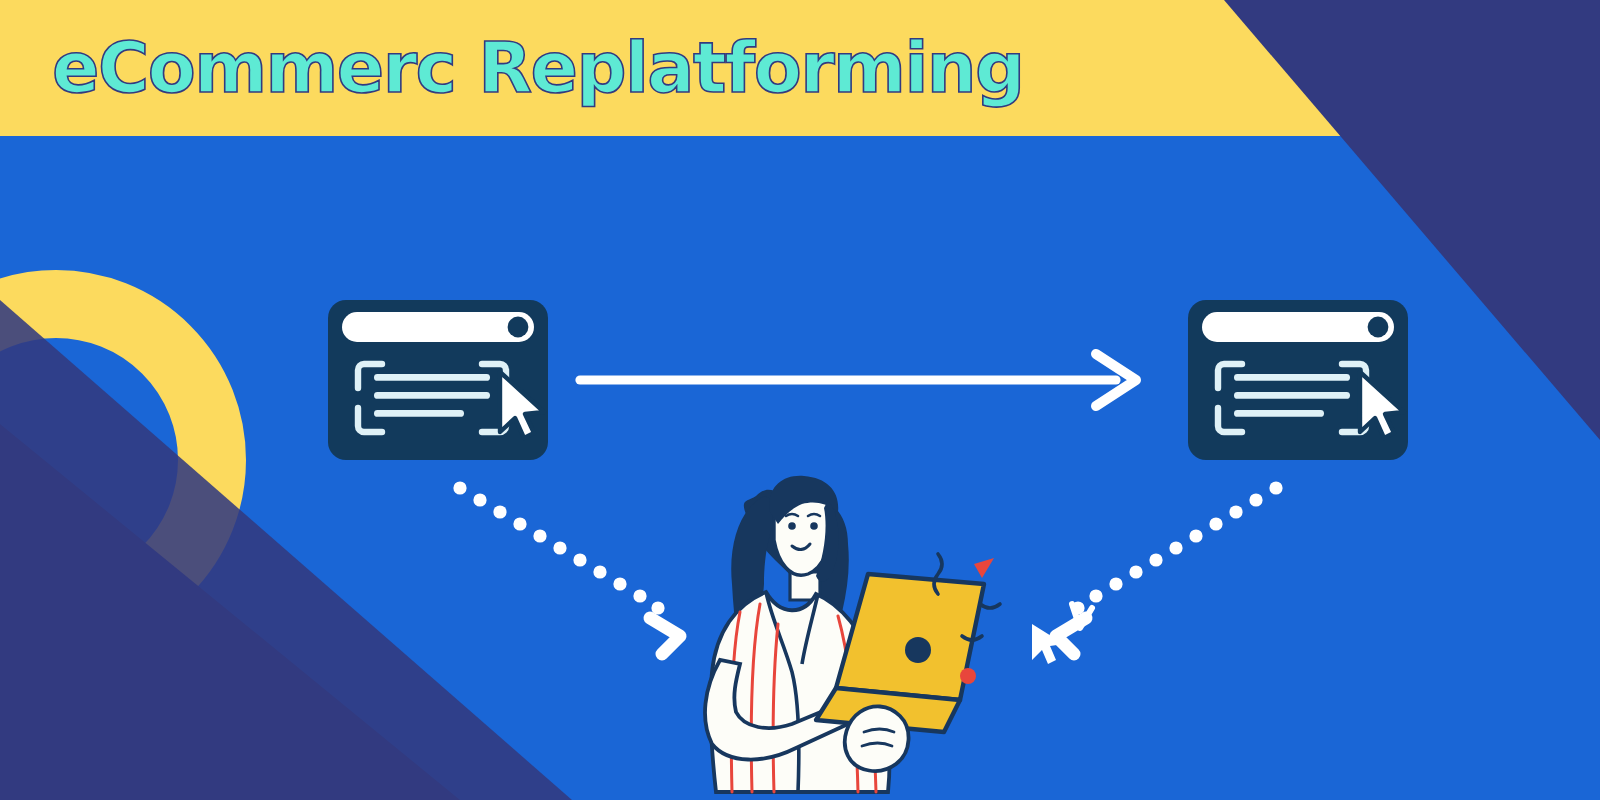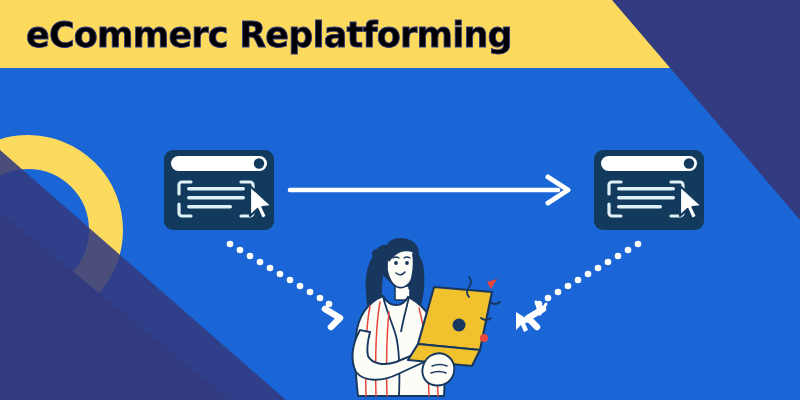--- a/index.html
+++ b/index.html
@@ -33,21 +33,21 @@
   }
   #page-title {
     position: absolute;
     left: 26px;
     top: 14px;
     font-family: "DejaVu Sans", sans-serif;
     font-weight: 700;
     font-size: 35px;
     letter-spacing: -0.8px;
     line-height: 42px;
-    color: #000000;
+    color: #5eead4;
     white-space: nowrap;
     -webkit-text-stroke: 0.8px #323a80;
   }
   #art-layer {
     position: absolute;
     inset: 0;
     width: 800px;
     height: 400px;
   }
 </style>

